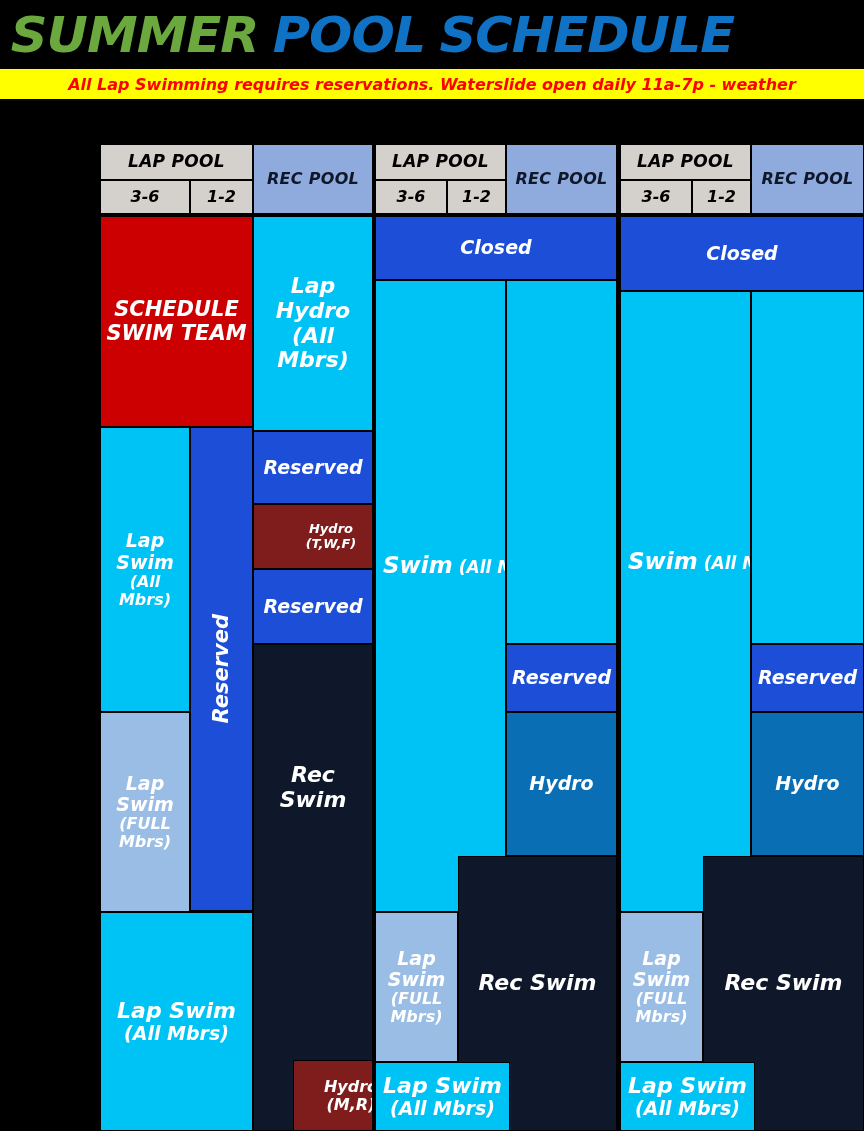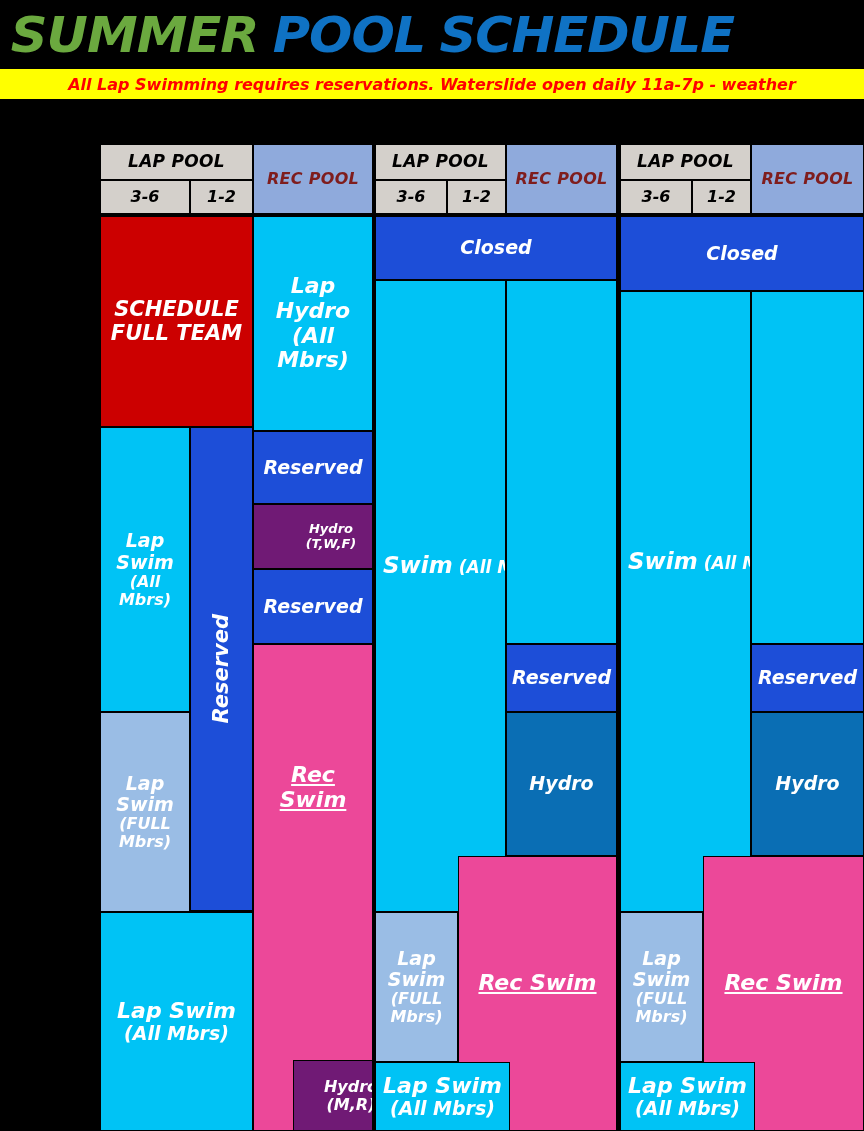--- a/index.html
+++ b/index.html
@@ -64,31 +64,31 @@
   
   .hdr-lap{
     background:#D4D0CB;color:#000000;
     font-size:17px;letter-spacing:.3px;
   }
   .hdr-sub{
     background:#D4D0CB;color:#000000;
     font-size:16px;
   }
   .hdr-rec{
-    background:#8FAADC;color:#7f1d1d;
+    background:#8FAADC;color:#0f172a;
     font-size:16px;letter-spacing:.3px;
   }
 
   
   .c-crimson{background:#CC0000;font-size:21px;}
   .c-cyan   {background:#00C3F5;}
   .c-ltblue {background:#9ABDE5;}
   .c-yellow {background:#1d4ed8;}
-  .c-green  {background:#ec4899;text-decoration:underline;}
-  .c-hydro  {background:#701a75;padding-left:36px;}
+  .c-green  {background:#0f172a;}
+  .c-hydro  {background:#7f1d1d;padding-left:36px;}
   .c-hydro2 {background:#0A6EB4;}
   .c-closed {background:#1d4ed8;}
 
   .big   {font-size:22px;}
   .mid   {font-size:19px;}
   .small {font-size:16px;}
   .xsmall{font-size:13px;}
 
   .vert{
     writing-mode:vertical-rl;
@@ -129,21 +129,21 @@
   <div class="cell hdr-sub" style="left:447px;top:36px;width:59px;height:34px;">1-2</div>
   <div class="cell hdr-rec" style="left:506px;top:0px;width:111px;height:70px;">REC POOL</div>
 
   <div class="cell hdr-lap" style="left:620px;top:0px;width:131px;height:36px;">LAP POOL</div>
   <div class="cell hdr-sub" style="left:620px;top:36px;width:72px;height:34px;">3-6</div>
   <div class="cell hdr-sub" style="left:692px;top:36px;width:59px;height:34px;">1-2</div>
   <div class="cell hdr-rec" style="left:751px;top:0px;width:113px;height:70px;">REC POOL</div>
 
   <div class="cell c-crimson" style="left:100px;top:72px;width:153px;height:211px;">
     <span>SCHEDULE</span>
-    <span>FULL TEAM</span>
+    <span>SWIM TEAM</span>
   </div>
 
   <div class="cell c-cyan mid" style="left:100px;top:283px;width:90px;height:285px;">
     <span>Lap</span>
     <span>Swim</span>
     <span class="small">(All</span>
     <span class="small">Mbrs)</span>
   </div>
 
   <div class="cell c-yellow" style="left:190px;top:283px;width:63px;height:484px;">

